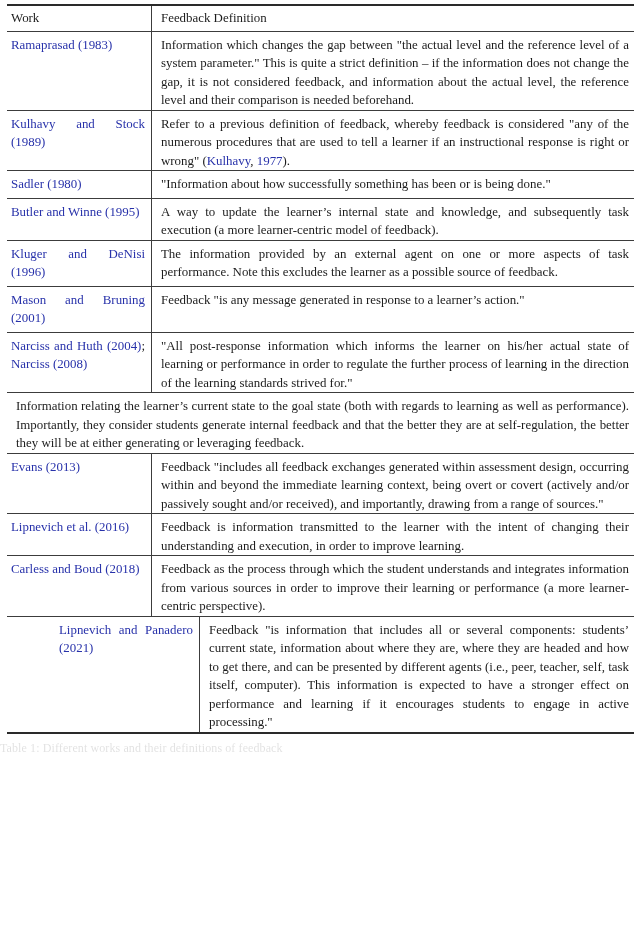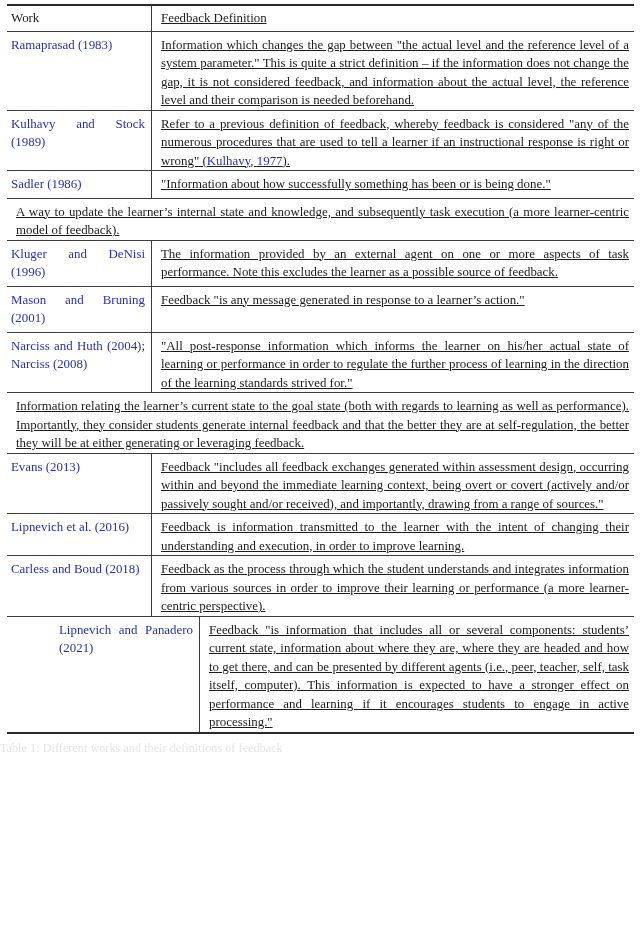--- a/index.html
+++ b/index.html
@@ -32,21 +32,20 @@
     padding: 4px 6px 4px 4px;
     text-align: justify;
     hyphens: auto;
     -webkit-hyphens: auto;
   }
   .cell-def {
     flex: 1;
     padding: 4px 5px 0 9px;
     text-align: justify;
     hyphens: auto;
-    text-decoration: underline;
     -webkit-hyphens: auto;
   }
   .hdr .cell-work, .hdr .cell-def { text-align: left; padding-top: 3px; padding-bottom: 3px; }
   .cite { color: var(--cite, #2832aa); cursor: pointer; }
   .plain { color: var(--text, #1c1c1c); }
   .caption {
     margin-top: 7px;
     text-align: left;
     font-size: 12px;
     color: rgba(0, 0, 0, 0.12);
@@ -68,25 +67,26 @@
     <div class="cell-work"><span class="cite">Ramaprasad (1983)</span></div>
     <div class="cell-def"><span class="plain">Information which changes the gap between "the actual level and the reference level of a system parameter." This is quite a strict definition – if the information does not change the gap, it is not considered feedback, and information about the actual level, the reference level and their comparison is needed beforehand.</span></div>
   </div>
 
   <div class="row">
     <div class="cell-work"><span class="cite">Kulhavy and Stock (1989)</span></div>
     <div class="cell-def"><span class="plain">Refer to a previous definition of feedback, whereby feedback is considered "any of the numerous procedures that are used to tell a learner if an instructional response is right or wrong" (</span><span class="cite">Kulhavy</span><span class="plain">, </span><span class="cite">1977</span><span class="plain">).</span></div>
   </div>
 
   <div class="row">
-    <div class="cell-work"><span class="cite">Sadler (1986)</span></div>
+    <div class="cell-work"><span class="cite">Sadler (1980)</span></div>
     <div class="cell-def"><span class="plain">"Information about how successfully something has been or is being done."</span></div>
   </div>
 
   <div class="row">
+    <div class="cell-work"><span class="cite">Butler and Winne (1995)</span></div>
     <div class="cell-def"><span class="plain">A way to update the learner’s internal state and knowledge, and subsequently task execution (a more learner-centric model of feedback).</span></div>
   </div>
 
   <div class="row">
     <div class="cell-work"><span class="cite">Kluger and DeNisi (1996)</span></div>
     <div class="cell-def"><span class="plain">The information provided by an external agent on one or more aspects of task performance. Note this excludes the learner as a possible source of feedback.</span></div>
   </div>
 
   <div class="row">
     <div class="cell-work"><span class="cite">Mason and Bruning (2001)</span></div>

